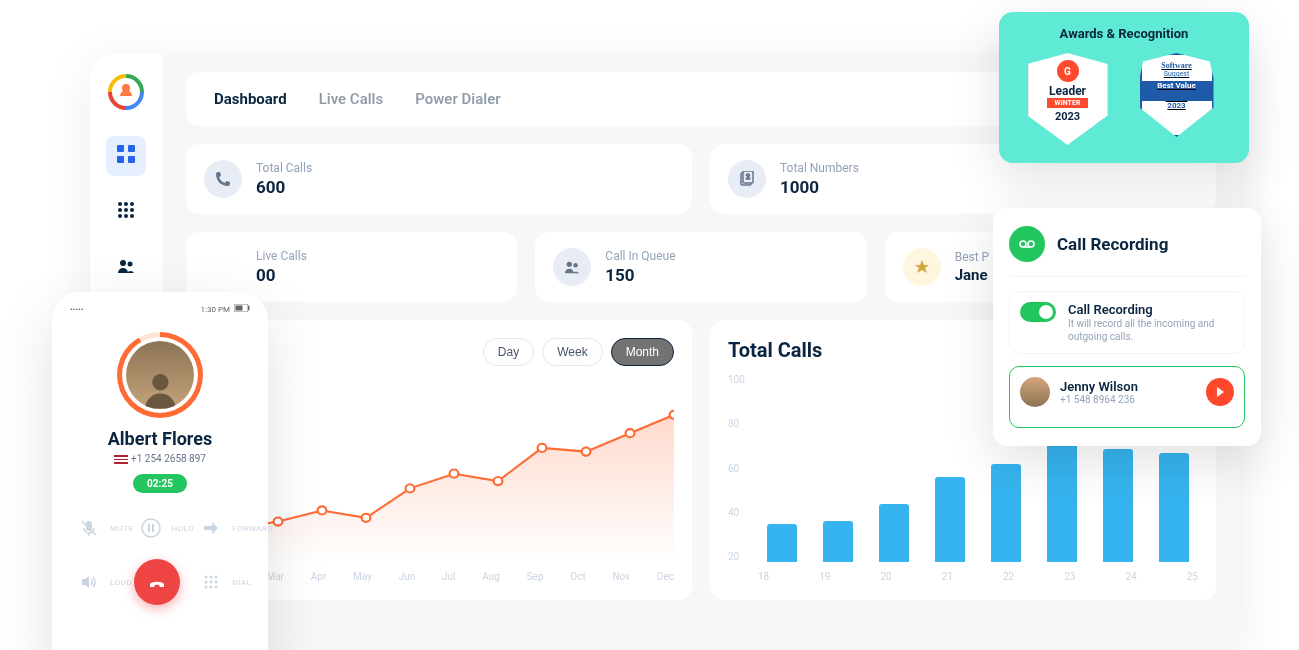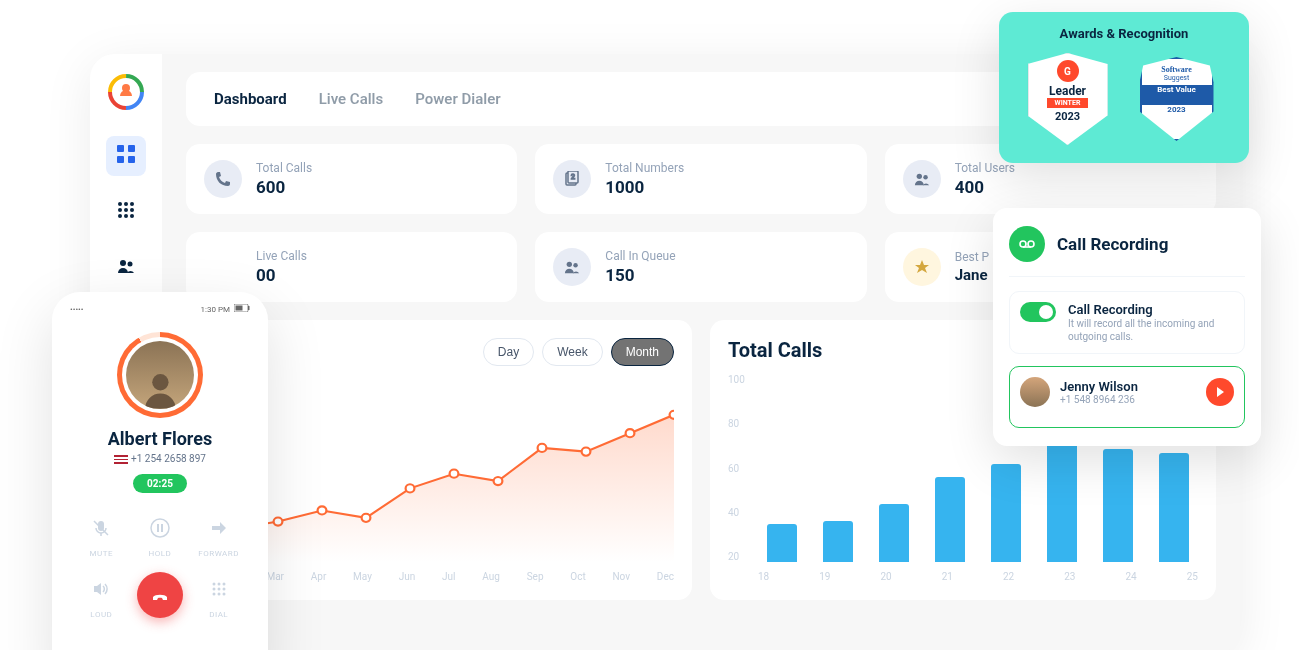--- a/index.html
+++ b/index.html
@@ -220,21 +220,21 @@
   border-radius: 10px;
 }
 .phone-controls {
   display: grid;
   grid-template-columns: repeat(3, 1fr);
   gap: 14px 0;
   padding: 0 12px;
 }
 .phone-btn {
   display: flex;
-  flex-direction: column;
+  flex-direction: row;
   align-items: center;
   gap: 4px;
   cursor: pointer;
 }
 .phone-btn-icon {
   width: 34px;
   height: 34px;
   border-radius: 50%;
   display: flex;
   align-items: center;
@@ -299,22 +299,22 @@
   justify-content: center;
 }
 .g2-leader { font-size: 12px; font-weight: 700; color: #0a2540; margin-top: 2px; }
 .g2-winter { font-size: 7px; background: #ff492c; color: #fff; padding: 1px 8px; font-weight:700;}
 .g2-year { font-size: 11px; font-weight: 700; color: #0a2540; margin-top: 2px; }
 .ss-badge {
   width: 88px;
   height: 92px;
   position: relative;
   display: flex;
-  align-items: center;
   justify-content: center;
+  text-decoration: underline;
 }
 .ss-shield {
   width: 74px;
   height: 84px;
   background: linear-gradient(180deg, #fff 0%, #fff 32%, #1e5aa8 32%, #1e5aa8 58%, #fff 58%);
   border: 2px solid #1e5aa8;
   clip-path: polygon(50% 0, 95% 10%, 100% 30%, 100% 65%, 50% 100%, 0 65%, 0 30%, 5% 10%);
   display: flex;
   flex-direction: column;
   align-items: center;
@@ -533,34 +533,20 @@
         <div class="stat-icon">
           <svg width="16" height="16" viewBox="0 0 16 16" fill="none" stroke="currentColor" stroke-width="1.5">
               <rect x="2" y="2" width="10" height="12" rx="1"></rect>
               <rect x="4" y="0" width="10" height="12" rx="1" fill="#e8ecf5"></rect>
               <text x="9" y="8" font-size="7" fill="currentColor" text-anchor="middle">2</text>
             </svg>
         </div>
         <div class="stat-text">
           <span class="stat-label">Total Numbers</span>
           <span class="stat-value">1000</span>
-        </div>
-      </div>
-      <div class="stat-card">
-        <div class="stat-icon">
-          <svg width="16" height="16" viewBox="0 0 18 18" fill="currentColor">
-              <circle cx="6" cy="6" r="3"></circle>
-              <circle cx="13" cy="7" r="2.5"></circle>
-              <path d="M1 16 a5 5 0 0 1 10 0z"></path>
-              <path d="M10 16 a4 4 0 0 1 7 0z"></path>
-            </svg>
-        </div>
-        <div class="stat-text">
-          <span class="stat-label">Total Users</span>
-          <span class="stat-value">400</span>
         </div>
       </div>
     </div>
 
     <div class="stats-row">
       <div class="stat-card">
         <div class="stat-icon" style="visibility:hidden"></div>
         <div class="stat-text">
           <span class="stat-label">Live Calls</span>
           <span class="stat-value">00</span>

